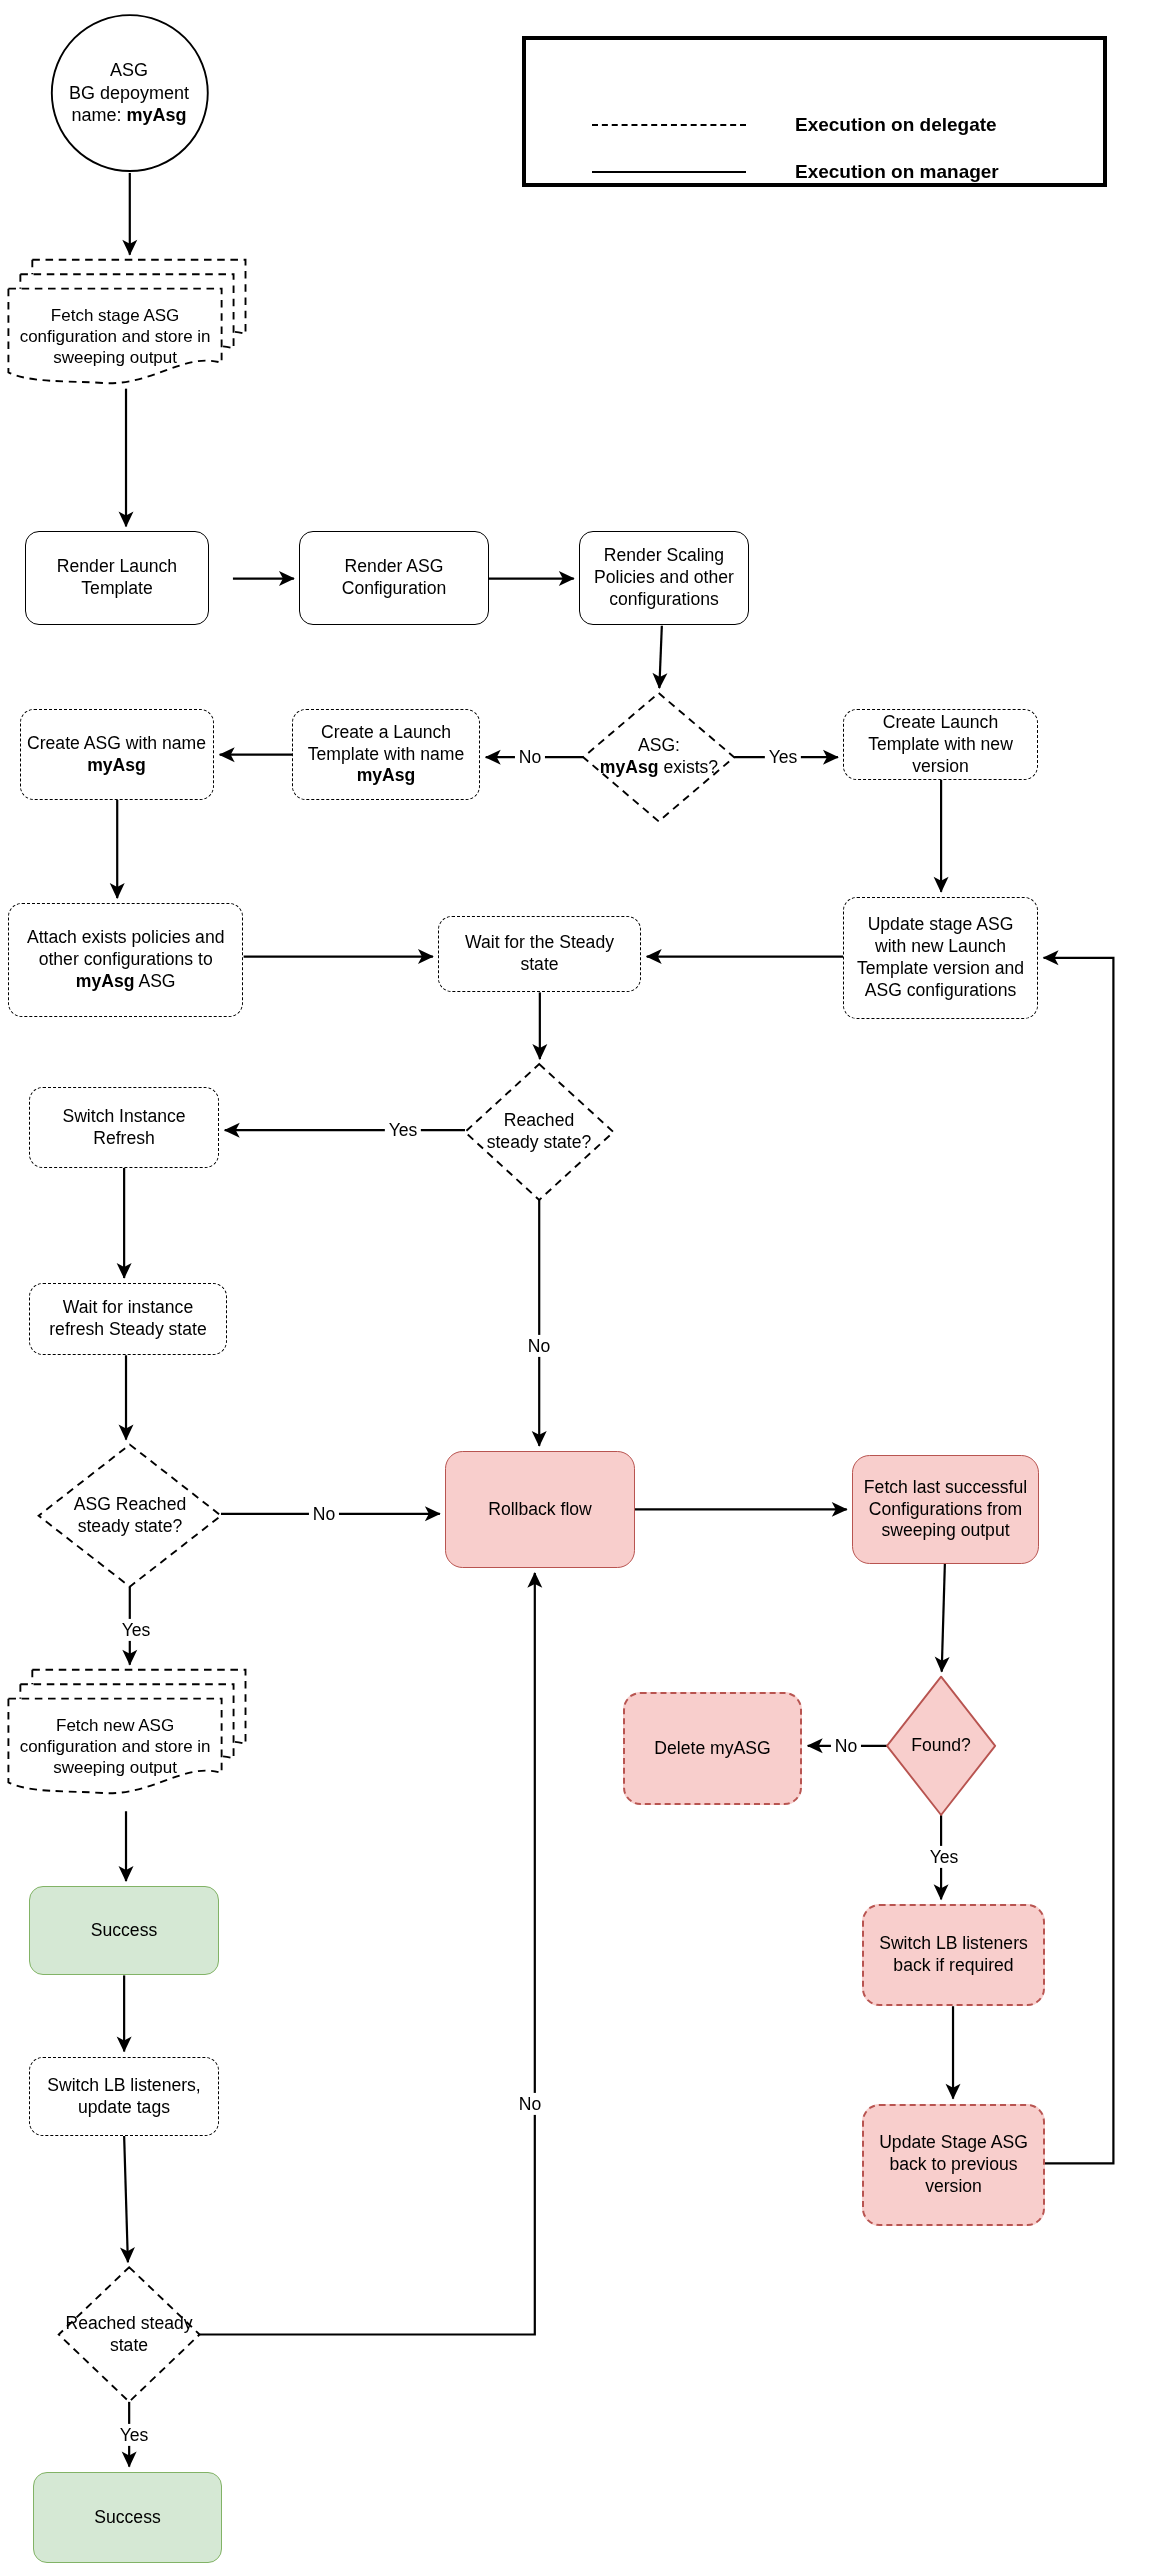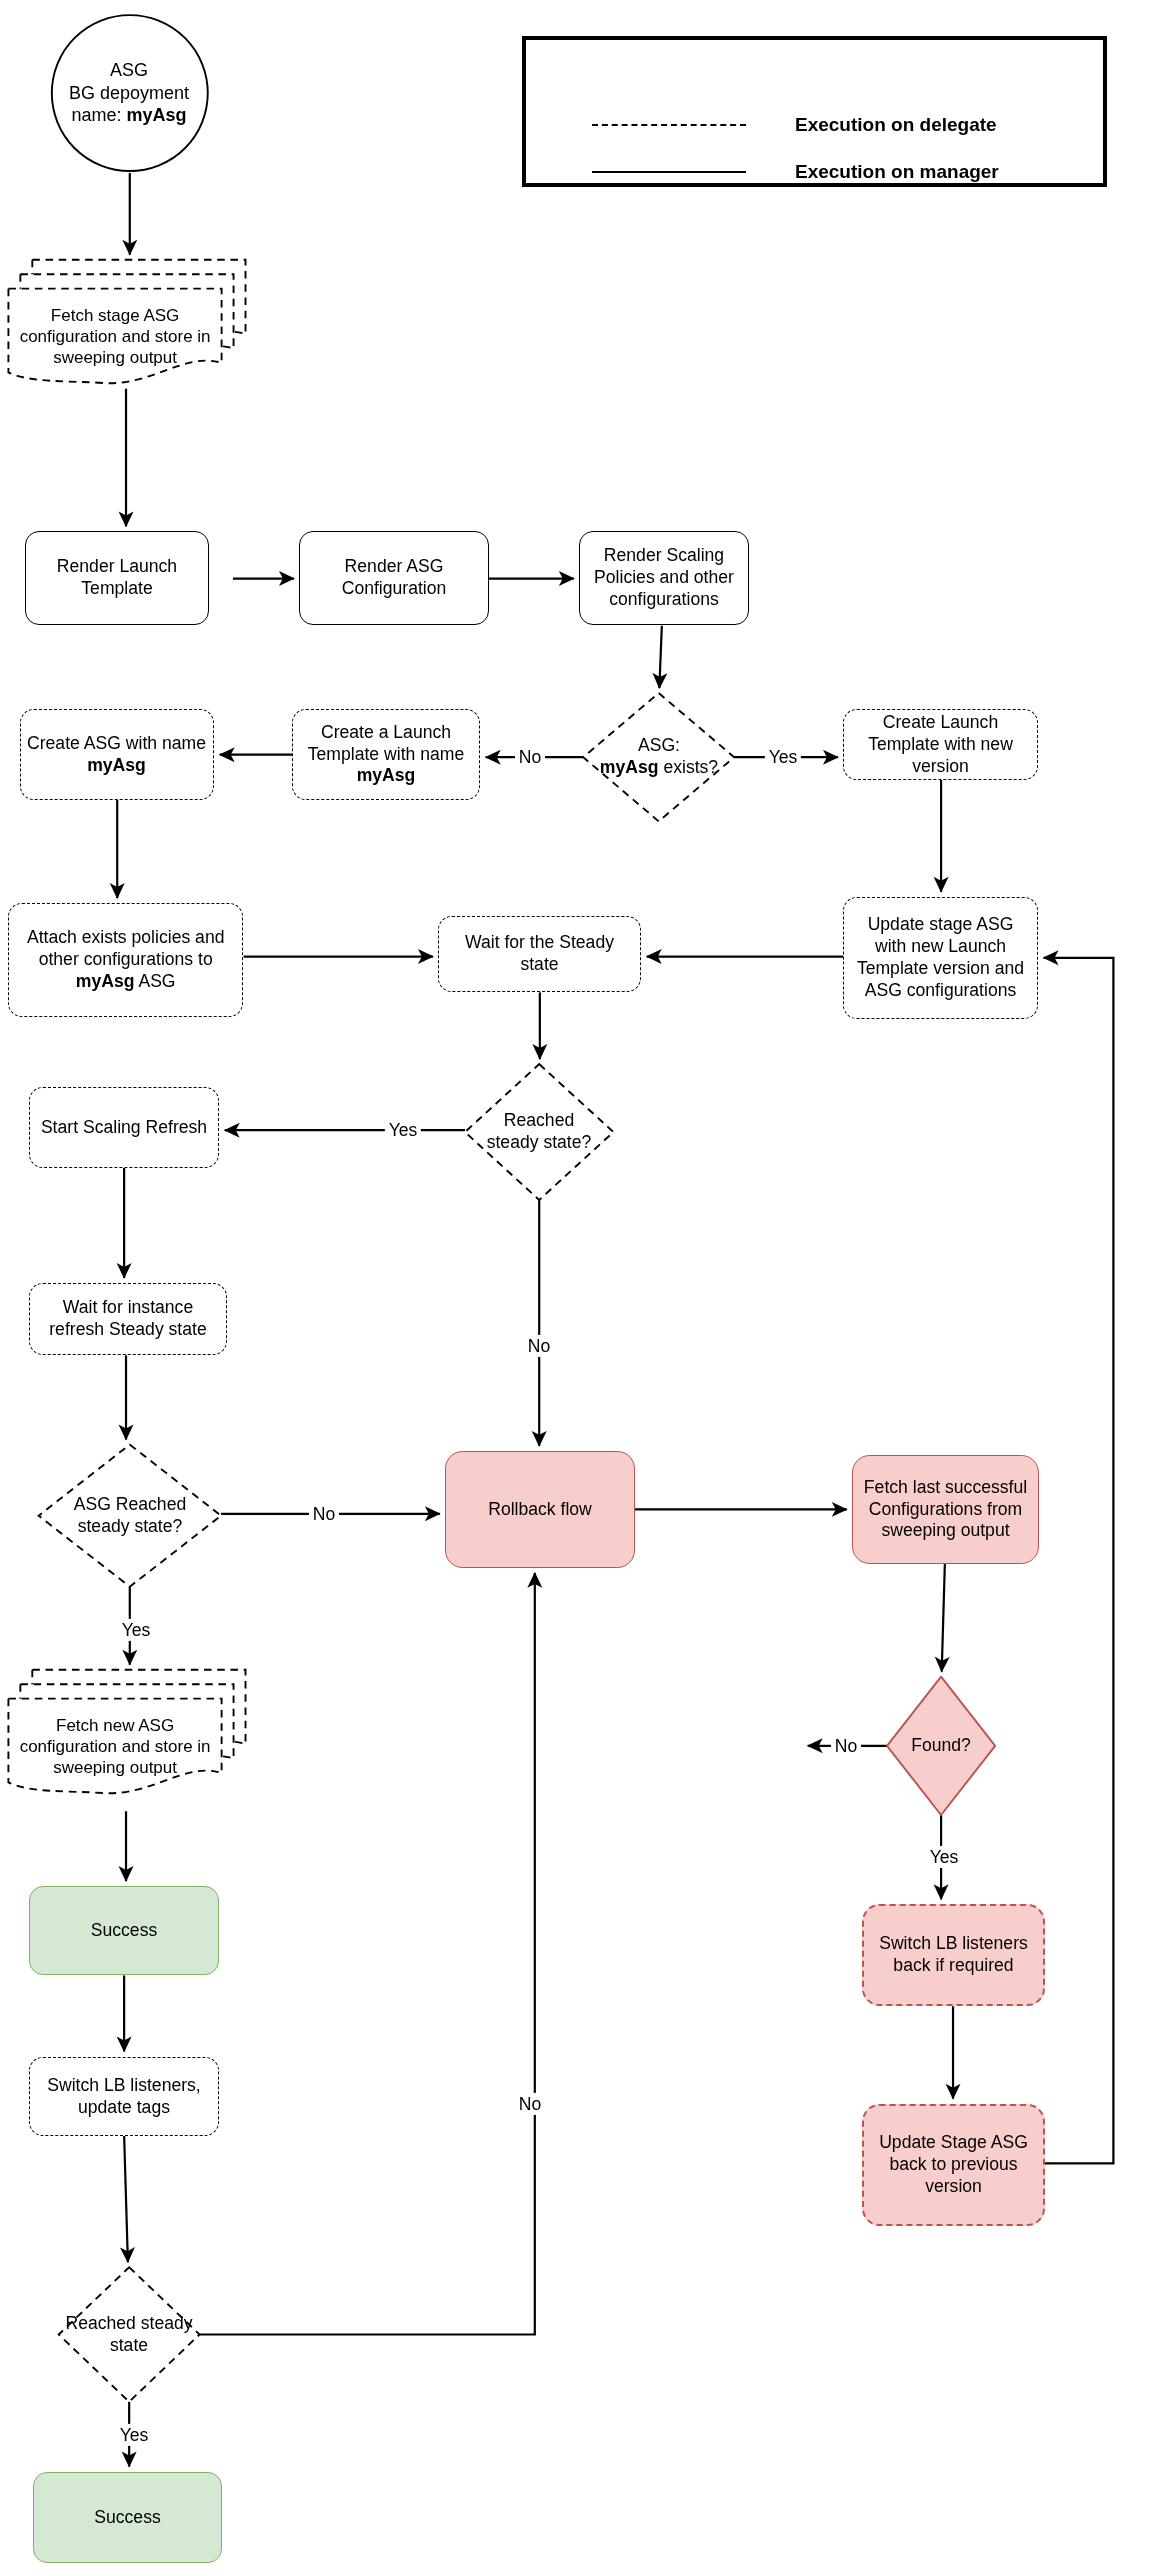--- a/index.html
+++ b/index.html
@@ -140,30 +140,33 @@
   <div class="node dashed" style="left:8.2px;top:903px;width:235px;height:114px;">
     <div><span>Attach exists policies and other configurations to </span><span class="b">myAsg</span><span> ASG</span></div>
   </div>
   <div class="node dashed" style="left:438px;top:916px;width:203px;height:76px;">
     <div>Wait for the Steady state</div>
   </div>
   <div class="node dashed" style="left:843px;top:897px;width:195px;height:122px;">
     <div>Update stage ASG with new Launch Template version and ASG configurations</div>
   </div>
   <div class="node dashed" style="left:29px;top:1087px;width:190px;height:81px;">
-    <div>Start Scaling Refresh</div>
+    <div>Switch Instance Refresh</div>
   </div>
   <div class="node dashed" style="left:29px;top:1283px;width:198px;height:72px;">
     <div>Wait for instance refresh Steady state</div>
   </div>
   <div class="node red" style="left:445px;top:1451px;width:190px;height:117px;border-radius:17.6px;">
     <div>Rollback flow</div>
   </div>
   <div class="node red" style="left:852px;top:1455px;width:187px;height:109px;border-radius:17.6px;">
     <div>Fetch last successful Configurations from sweeping output</div>
+  </div>
+  <div class="node red-dashed" style="left:623px;top:1692px;width:179px;height:113px;border-radius:17.6px;">
+    <div>Delete myASG</div>
   </div>
   <div class="node green" style="left:29px;top:1886px;width:190px;height:89px;">
     <div>Success</div>
   </div>
   <div class="node dashed" style="left:29px;top:2057px;width:190px;height:79px;justify-content:flex-end;">
     <div>Switch LB listeners, update tags</div>
   </div>
   <div class="node red-dashed" style="left:862px;top:1904px;width:183px;height:102px;border-radius:17.6px;">
     <div>Switch LB listeners back if required</div>
   </div>

